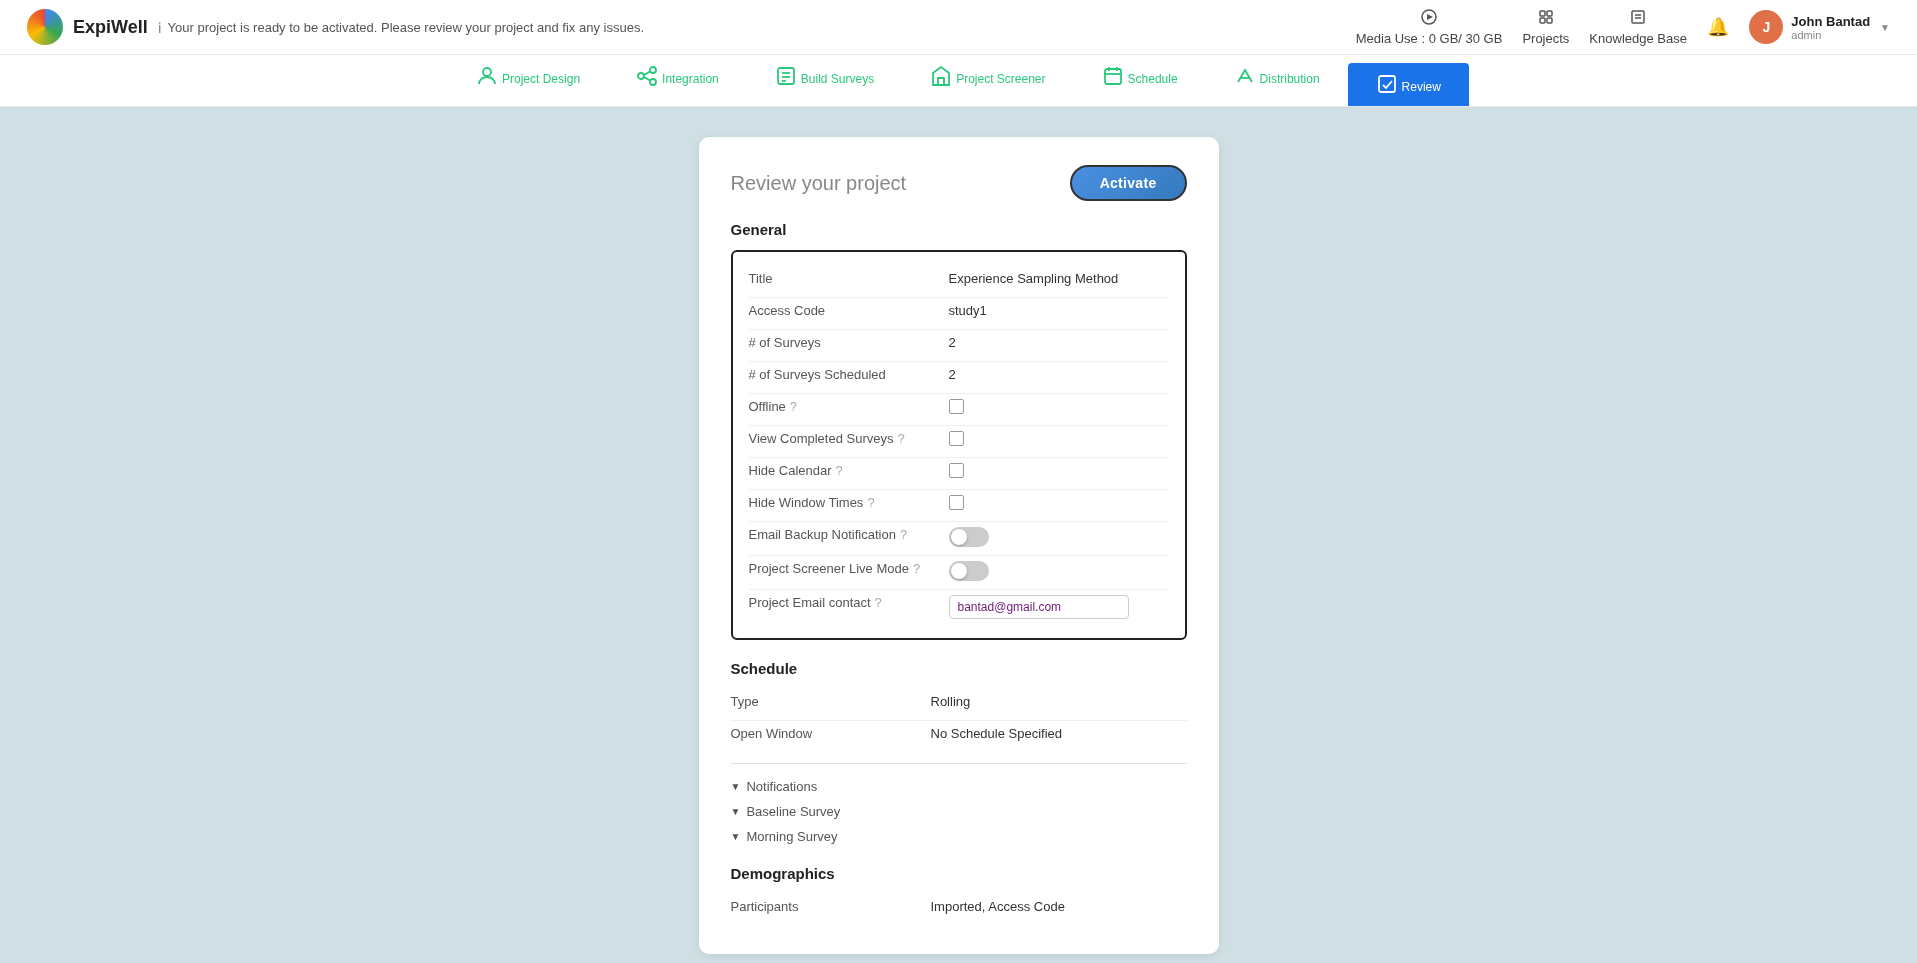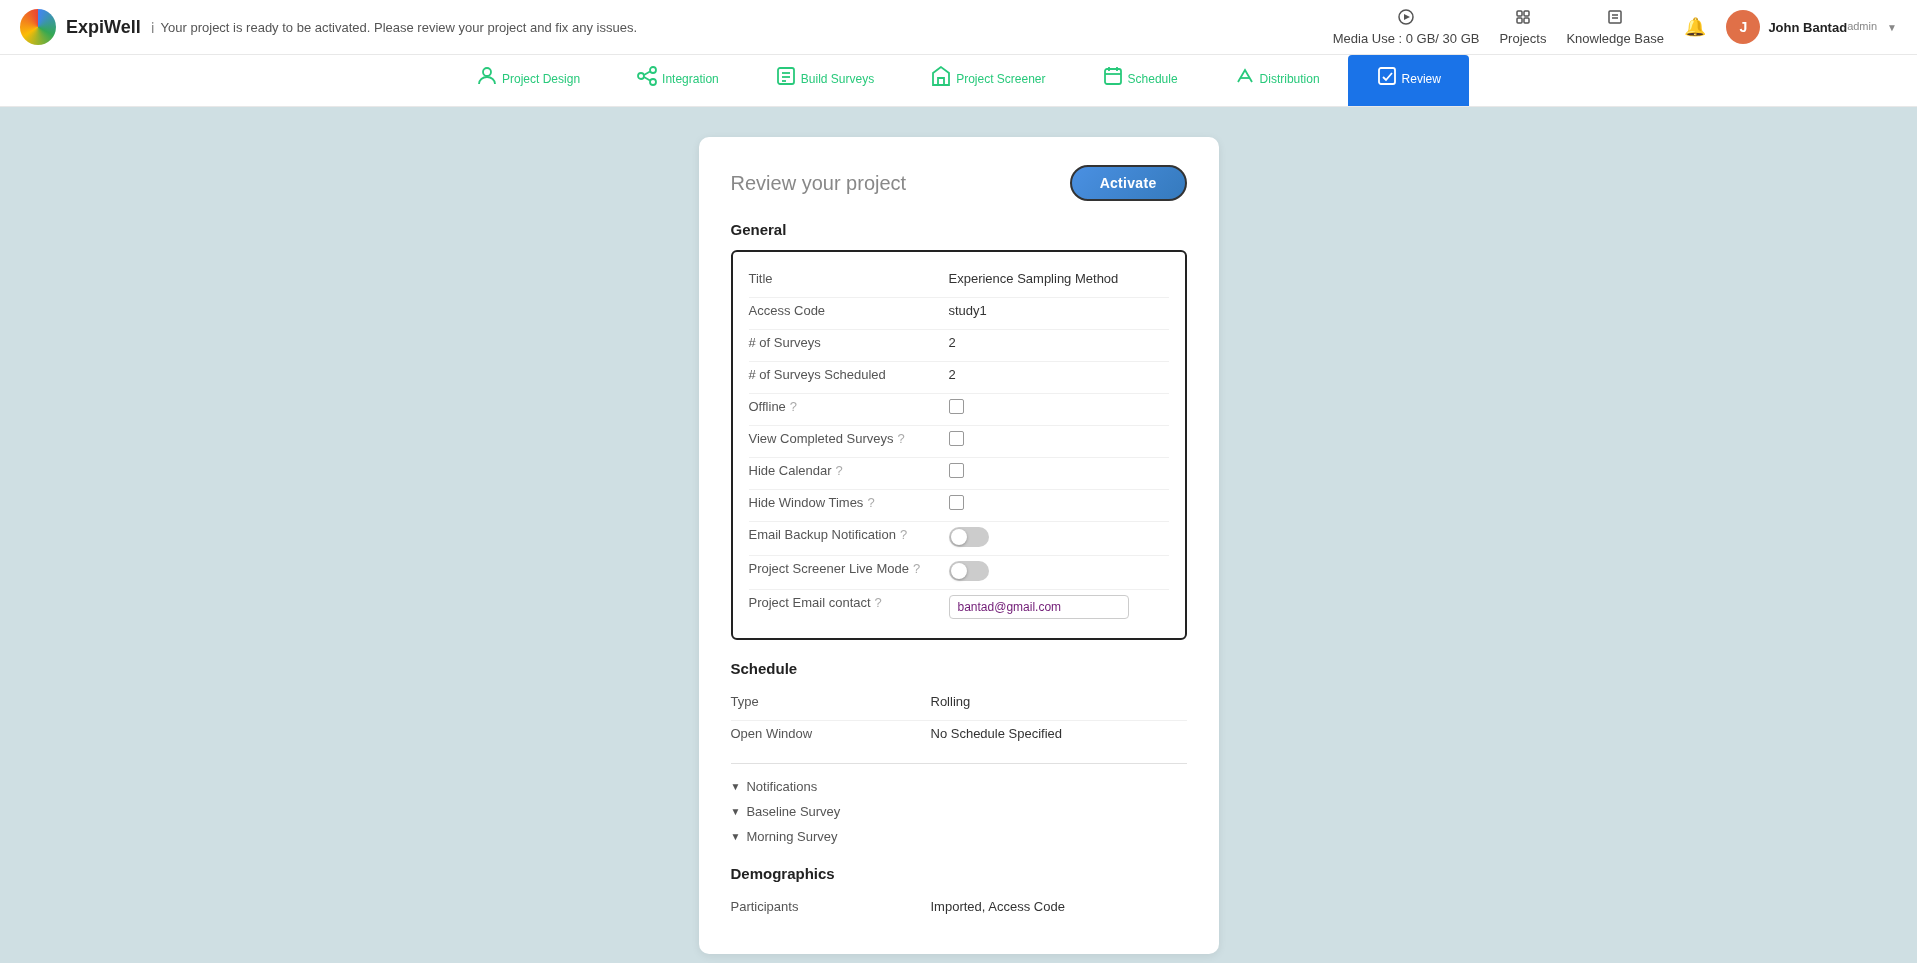--- a/index.html
+++ b/index.html
@@ -4,38 +4,38 @@
   <style>
     * { box-sizing: border-box; margin: 0; padding: 0; }
     body { font-family: -apple-system, BlinkMacSystemFont, 'Segoe UI', sans-serif; background: #cfdfe3; min-height: 963px; }
 
     
     .topbar {
       background: #fff;
       display: flex;
       align-items: center;
       justify-content: space-between;
-      padding: 0 20px;
+      padding: 0 27px;
       height: 55px;
       border-bottom: 1px solid #e8e8e8;
       position: relative;
       z-index: 10;
     }
     .topbar-left { display: flex; align-items: center; gap: 10px; }
     .logo { width: 36px; height: 36px; border-radius: 50%; background: conic-gradient(from 0deg, #4285F4 0%, #34A853 33%, #FBBC05 66%, #EA4335 100%); }
     .brand-name { font-size: 18px; font-weight: 700; color: #222; }
     .topbar-notice { display: flex; align-items: center; gap: 6px; font-size: 13px; color: #555; }
     .notice-icon { color: #888; font-size: 15px; }
     .topbar-right { display: flex; align-items: center; gap: 20px; }
     .topbar-link { display: flex; align-items: center; gap: 6px; font-size: 13px; color: #444; cursor: pointer; text-decoration: none; flex-direction: column; }
     .topbar-link svg { width: 16px; height: 16px; }
     .bell-icon { font-size: 18px; color: #666; cursor: pointer; }
     .user-avatar { width: 34px; height: 34px; border-radius: 50%; background: #e07048; display: flex; align-items: center; justify-content: center; color: #fff; font-size: 14px; font-weight: 600; overflow: hidden; }
     .user-info { display: flex; align-items: center; gap: 8px; cursor: pointer; }
-    .user-name-block { display: flex; }
+    .user-name-block { display: flex; flex-direction: column; }
     .user-name { font-size: 13px; font-weight: 600; color: #222; }
     .user-role { font-size: 11px; color: #888; }
     .chevron-down { font-size: 10px; color: #888; margin-left: 2px; }
 
     
     .navtabs {
       background: #fff;
       display: flex;
       justify-content: center;
       align-items: flex-end;
@@ -52,21 +52,21 @@
       gap: 4px;
       min-width: 100px;
       text-decoration: none;
     }
     .navtab .tab-icon { font-size: 22px; color: #28c97b; }
     .navtab .tab-label { font-size: 12px; color: #28c97b; font-weight: 500; }
     .navtab.active {
       background: #1a73e8;
       border-bottom: none;
       border-radius: 4px 4px 0 0;
-      padding-bottom: 13px;
+      padding-bottom: 5px;
       text-align: right;
     }
     .navtab.active .tab-icon { color: #fff; }
     .navtab.active .tab-label { color: #fff; }
 
     
     .main-content {
       padding: 30px 20px;
       display: flex;
       justify-content: center;

